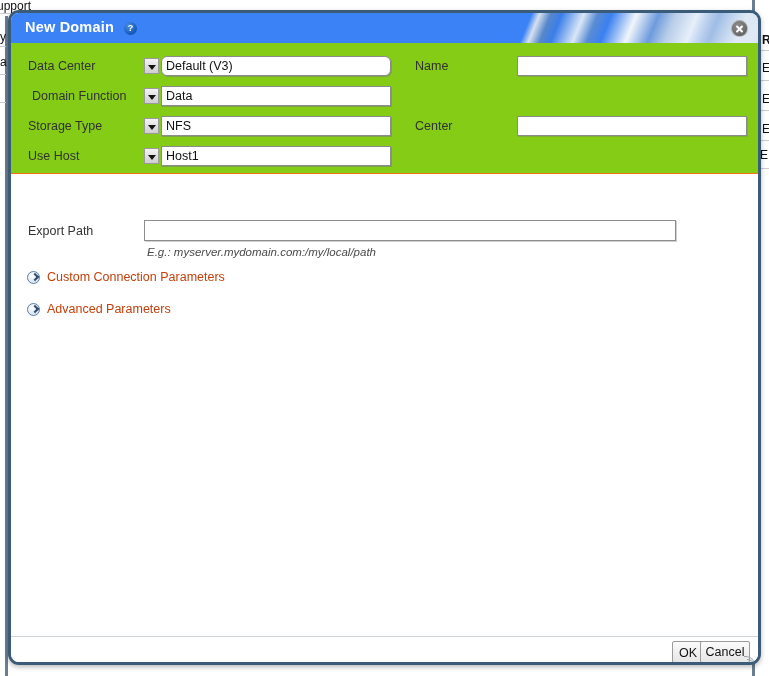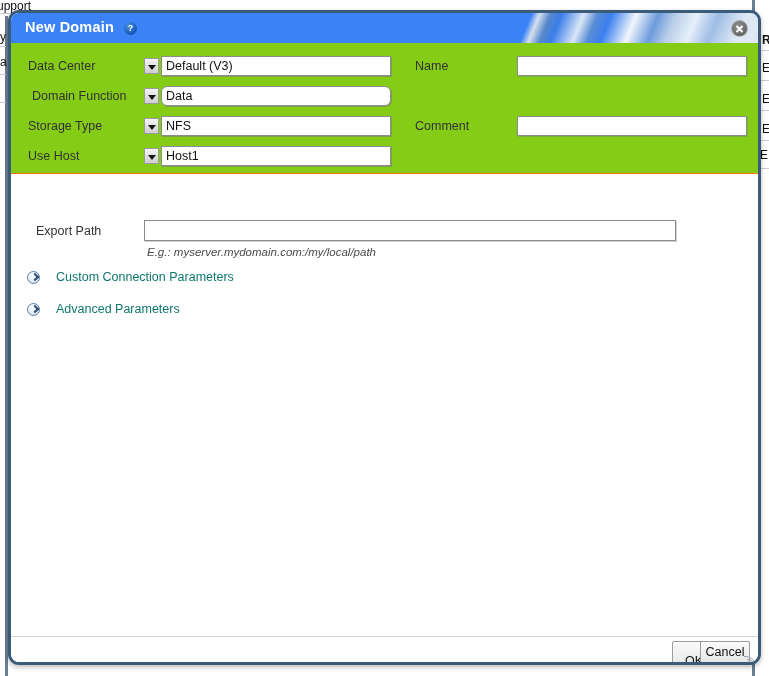--- a/index.html
+++ b/index.html
@@ -216,21 +216,21 @@
   }
 
   
   #lower {
     position: relative;
     background: #ffffff;
     height: 462px;
   }
   #export-label {
     position: absolute;
-    left: 25px;
+    left: 17px;
     top: 50px;
     font-size: 12.5px;
     color: #323232;
   }
   #export-input {
     position: absolute;
     left: 133px;
     top: 46px;
     width: 532px;
     height: 21px;
@@ -266,23 +266,23 @@
     position: absolute;
     left: 3.5px;
     top: 2.5px;
     width: 4px;
     height: 4px;
     border-top: 2px solid #2d4d72;
     border-right: 2px solid #2d4d72;
     transform: rotate(45deg);
   }
   .exp-label {
-    margin-left: 16px;
-    font-size: 12.5px;
-    color: #0f766e;
+    margin-left: 7px;
+    font-size: 12.5px;
+    color: #c2410c;
     white-space: nowrap;
   }
 
   
   #footer {
     position: relative;
     height: 32px;
     background: #ffffff;
     border-top: 1px solid #cfd4d9;
   }
@@ -293,21 +293,21 @@
     font-family: "Liberation Sans", sans-serif;
     font-size: 12.5px;
     color: #111111;
     background: linear-gradient(#fbfbfb, #e6e6e6);
     border: 1px solid #9b9b9b;
     border-radius: 2px;
     cursor: pointer;
     padding: 0 10px;
     box-sizing: border-box;
   }
-  #ok-button { right: 54px; width: 32px; padding: 12px; }
+  #ok-button { right: 54px; width: 32px; padding: 4px; }
   #cancel-button { right: 8px; width: 50px; padding: 0; }
 
   #resize-grip {
     position: absolute;
     right: 2px;
     bottom: 1px;
     width: 14px;
     height: 14px;
     pointer-events: auto;
     cursor: nwse-resize;
@@ -366,31 +366,31 @@
     <div id="close-icon"></div>
   </div>
 
   <div id="dlg-body">
 
     <div id="grid-panel">
 
       <div class="fieldrow" style="left:9px; top:13px; width:370px;">
         <span class="flabel" style="left:8px;">Data Center</span>
         <div class="combo-wrap" style="left:141px; top:0;">
-          <select class="combo" style="width:230px;">
+          <select class="combo" style="width:230px;border-radius:6px;">
             <option>Default (V3)</option>
           </select>
           <div class="combo-arrow"></div>
         </div>
       </div>
 
       <div class="fieldrow" style="left:9px; top:43px; width:370px;">
         <span class="flabel" style="left:12px;">Domain Function</span>
         <div class="combo-wrap" style="left:141px; top:0;">
-          <select class="combo" style="width:230px;border-radius:6px;">
+          <select class="combo" style="width:230px;">
             <option>Data</option>
           </select>
           <div class="combo-arrow"></div>
         </div>
       </div>
 
       <div class="fieldrow" style="left:9px; top:73px; width:370px;">
         <span class="flabel" style="left:8px;">Storage Type</span>
         <div class="combo-wrap" style="left:141px; top:0;">
           <select class="combo" style="width:230px;">
@@ -410,21 +410,21 @@
         </div>
       </div>
 
       <div class="fieldrow" style="left:396px; top:13px; width:348px;">
         <span class="flabel" style="left:8px;">Name</span>
         <input class="txt" type="text" style="left: 110px; top: 0px; width: 230px;" value="">
       </div>
 
 
       <div class="fieldrow" style="left:396px; top:73px; width:348px;">
-        <span class="flabel" style="left:8px;">Comment</span>
+        <span class="flabel" style="left:8px;">Center</span>
         <input class="txt" type="text" style="left: 110px; top: 0px; width: 230px;" value="">
       </div>
     </div>
 
     <div id="lower">
 
       <span id="export-label">Export Path</span>
       <input id="export-input" class="txt" type="text" value="" style="">
       <span id="export-hint">E.g.: myserver.mydomain.com:/my/local/path</span>
 

